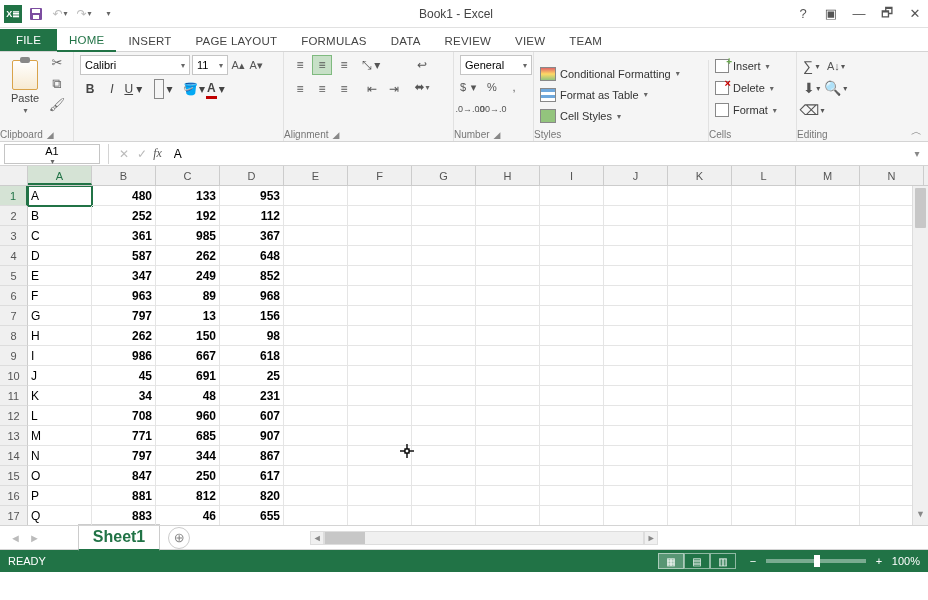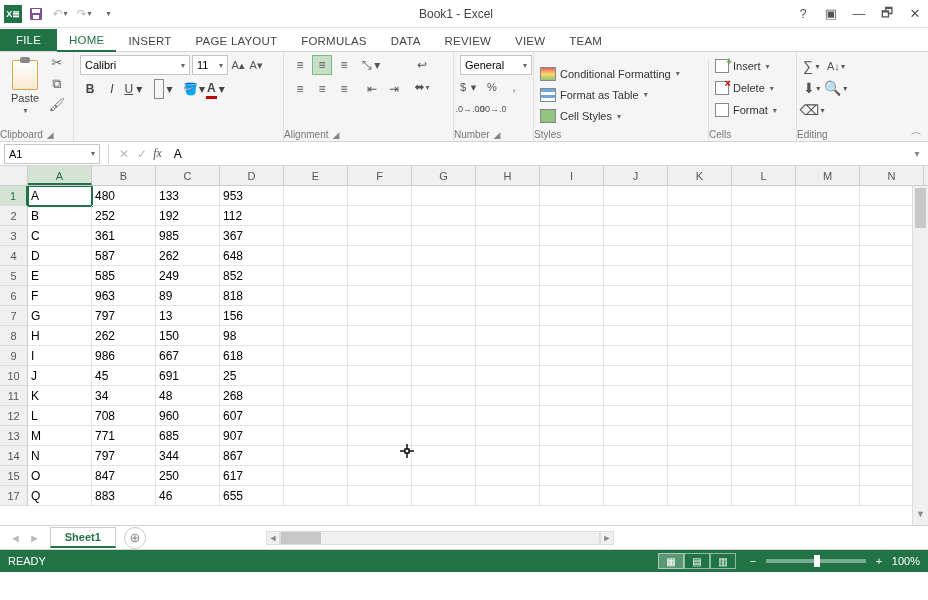--- a/index.html
+++ b/index.html
@@ -80,54 +80,54 @@
   .fmt-glyph { background:#fff; border:1px solid #888; }
 
   
   .edit-grp { width:88px; }
   .edit-grp .e-row { display:flex; align-items:center; gap:6px; height:22px; }
   .edit-grp .e-row span { font-size:14px; color:#555; cursor:pointer; display:inline-flex; width:18px; justify-content:center; align-items:center; }
   .collapse-rbn { position:absolute; right:6px; bottom:2px; font-size:11px; color:#777; cursor:pointer; }
 
   
   .fx-bar { height: 24px; border-bottom:1px solid #d4d4d4; display:flex; align-items:center; background:#fff; }
-  .name-box { width:96px; height:20px; border:1px solid #c5c5c5; margin:0 4px; display:flex; align-items:center; justify-content:space-between; padding:0 4px; font-size:11px; cursor:text; background:#fff; }
+  .name-box { width:96px; height:20px; border:1px solid #c5c5c5; margin:0 4px; display:flex; align-items:center; justify-content:space-between; padding:0 4px; font-size:11px; cursor:text; background:#fff;flex-direction:column; }
   .fx-divider { width:1px; height:20px; background:#d4d4d4; margin:0 4px; }
   .fx-btns { display:flex; gap:8px; color:#bbb; font-size:12px; padding:0 6px; }
   .fx-btns span { cursor:pointer; }
   .fx-label { font-style:italic; font-family:"Cambria Math",serif; font-size:12px; color:#555; margin-right:8px; }
   .formula-input { flex:1; height:20px; border:none; outline:none; font-size:12px; padding:0 4px; }
   .fx-expand { width:16px; text-align:center; color:#888; font-size:10px; cursor:pointer; padding-right:6px;}
 
   
   .grid-wrap { position:relative; height: 360px; overflow:hidden; border-bottom:1px solid #d4d4d4; }
   .col-headers { display:flex; height:20px; background:#f0f0f0; border-bottom:1px solid #ccc; }
   .corner { width:28px; border-right:1px solid #ccc; background:#f0f0f0; }
   .col-h { width:64px; border-right:1px solid #ccc; text-align:center; font-size:11px; color:#555; line-height:20px; cursor:pointer; }
   .col-h.sel { background:#d5e3d5; color:#217346; border-bottom:2px solid #217346; }
   .rows { height:340px; overflow:hidden; }
   .row { display:flex; height:20px; }
   .row-h { width:28px; border-right:1px solid #ccc; border-bottom:1px solid #ddd; background:#f0f0f0; text-align:center; font-size:11px; color:#555; line-height:20px; cursor:pointer; }
   .row-h.sel { background:#d5e3d5; color:#217346; border-right:2px solid #217346; }
   .cell { width:64px; border-right:1px solid #e5e5e5; border-bottom:1px solid #e5e5e5; font-size:12px; padding:0 3px; line-height:20px; overflow:hidden; white-space:nowrap; cursor:cell; }
-  .cell.num { text-align:left; }
+  .cell.num { text-align:right;font-weight:bold; }
   .cell.active { outline:2px solid #217346; outline-offset:-1px; }
   .v-scroll { position:absolute; right:0; top:20px; bottom:0; width:16px; background:#f0f0f0; border-left:1px solid #ddd; }
   .v-scroll .thumb { position:absolute; top:2px; left:2px; right:2px; height:40px; background:#c7c7c7; border-radius:1px; cursor:pointer; }
   .v-scroll .arrow { position:absolute; left:0; right:0; height:14px; text-align:center; font-size:9px; color:#888; cursor:pointer; }
   .v-scroll .arrow.down { bottom:2px; }
 
   .cursor-cross { position:absolute; left:400px; top:278px; width:14px; height:14px; pointer-events:none; }
   .cursor-cross svg { width:14px; height:14px; }
 
   
   .sheet-tabs { height:24px; display:flex; align-items:center; border-bottom:1px solid #d4d4d4; background:#fff; }
   .st-nav { display:flex; gap:8px; padding:0 10px; color:#bbb; font-size:11px; }
   .st-nav span { cursor:pointer; }
-  .sheet-tab { padding:3px 14px; border:1px solid #ccc; border-bottom:2px solid #217346; background:#fff; font-size:11px; color:#217346; font-weight:600; cursor:pointer; margin-top:-1px; }
+  .sheet-tab { padding:3px 14px; border:1px solid #ccc; border-bottom:2px solid #217346; background:#fff; font-size:16px; color:#217346; font-weight:600; cursor:pointer; margin-top:-1px;margin-left:28px; }
   .add-sheet { width:22px; height:22px; border:1px solid #ccc; border-radius:11px; display:flex; align-items:center; justify-content:center; margin-left:8px; color:#888; cursor:pointer; font-size:13px; }
   .h-scroll { flex:1; display:flex; align-items:center; justify-content:flex-start; margin-left:120px; }
   .h-scroll-track { width:320px; height:14px; background:#f0f0f0; border:1px solid #ddd; position:relative; }
   .h-scroll-track .thumb { position:absolute; left:0; top:0; bottom:0; width:40px; background:#c7c7c7; cursor:pointer; }
   .h-scroll .arrow { width:14px; height:14px; background:#f0f0f0; border:1px solid #ddd; text-align:center; font-size:9px; color:#888; line-height:12px; cursor:pointer; }
 
   
   .status { height:22px; background:#217346; color:#fff; display:flex; align-items:center; padding:0 8px; font-size:11px;justify-content:space-between; }
   .status .ready { flex:0 0 auto; }
   .status-spacer { flex:1; }
@@ -438,40 +438,40 @@
         <div class="cell"></div>
         <div class="cell"></div>
         <div class="cell"></div>
         <div class="cell"></div>
         <div class="cell"></div>
         <div class="cell"></div>
       </div>
       <div class="row">
         <div class="row-h">5</div>
         <div class="cell">E</div>
-        <div class="cell num">585</div>
+        <div class="cell num">347</div>
         <div class="cell num">249</div>
         <div class="cell num">852</div>
         <div class="cell"></div>
         <div class="cell"></div>
         <div class="cell"></div>
         <div class="cell"></div>
         <div class="cell"></div>
         <div class="cell"></div>
         <div class="cell"></div>
         <div class="cell"></div>
         <div class="cell"></div>
         <div class="cell"></div>
       </div>
       <div class="row">
         <div class="row-h">6</div>
         <div class="cell">F</div>
         <div class="cell num">963</div>
         <div class="cell num">89</div>
-        <div class="cell num">818</div>
+        <div class="cell num">968</div>
         <div class="cell"></div>
         <div class="cell"></div>
         <div class="cell"></div>
         <div class="cell"></div>
         <div class="cell"></div>
         <div class="cell"></div>
         <div class="cell"></div>
         <div class="cell"></div>
         <div class="cell"></div>
         <div class="cell"></div>
@@ -542,21 +542,21 @@
         <div class="cell"></div>
         <div class="cell"></div>
         <div class="cell"></div>
         <div class="cell"></div>
       </div>
       <div class="row">
         <div class="row-h">11</div>
         <div class="cell">K</div>
         <div class="cell num">34</div>
         <div class="cell num">48</div>
-        <div class="cell num">268</div>
+        <div class="cell num">231</div>
         <div class="cell"></div>
         <div class="cell"></div>
         <div class="cell"></div>
         <div class="cell"></div>
         <div class="cell"></div>
         <div class="cell"></div>
         <div class="cell"></div>
         <div class="cell"></div>
         <div class="cell"></div>
         <div class="cell"></div>
@@ -611,20 +611,37 @@
         <div class="cell"></div>
         <div class="cell"></div>
         <div class="cell"></div>
       </div>
       <div class="row">
         <div class="row-h">15</div>
         <div class="cell">O</div>
         <div class="cell num">847</div>
         <div class="cell num">250</div>
         <div class="cell num">617</div>
+        <div class="cell"></div>
+        <div class="cell"></div>
+        <div class="cell"></div>
+        <div class="cell"></div>
+        <div class="cell"></div>
+        <div class="cell"></div>
+        <div class="cell"></div>
+        <div class="cell"></div>
+        <div class="cell"></div>
+        <div class="cell"></div>
+      </div>
+      <div class="row">
+        <div class="row-h">16</div>
+        <div class="cell">P</div>
+        <div class="cell num">881</div>
+        <div class="cell num">812</div>
+        <div class="cell num">820</div>
         <div class="cell"></div>
         <div class="cell"></div>
         <div class="cell"></div>
         <div class="cell"></div>
         <div class="cell"></div>
         <div class="cell"></div>
         <div class="cell"></div>
         <div class="cell"></div>
         <div class="cell"></div>
         <div class="cell"></div>

